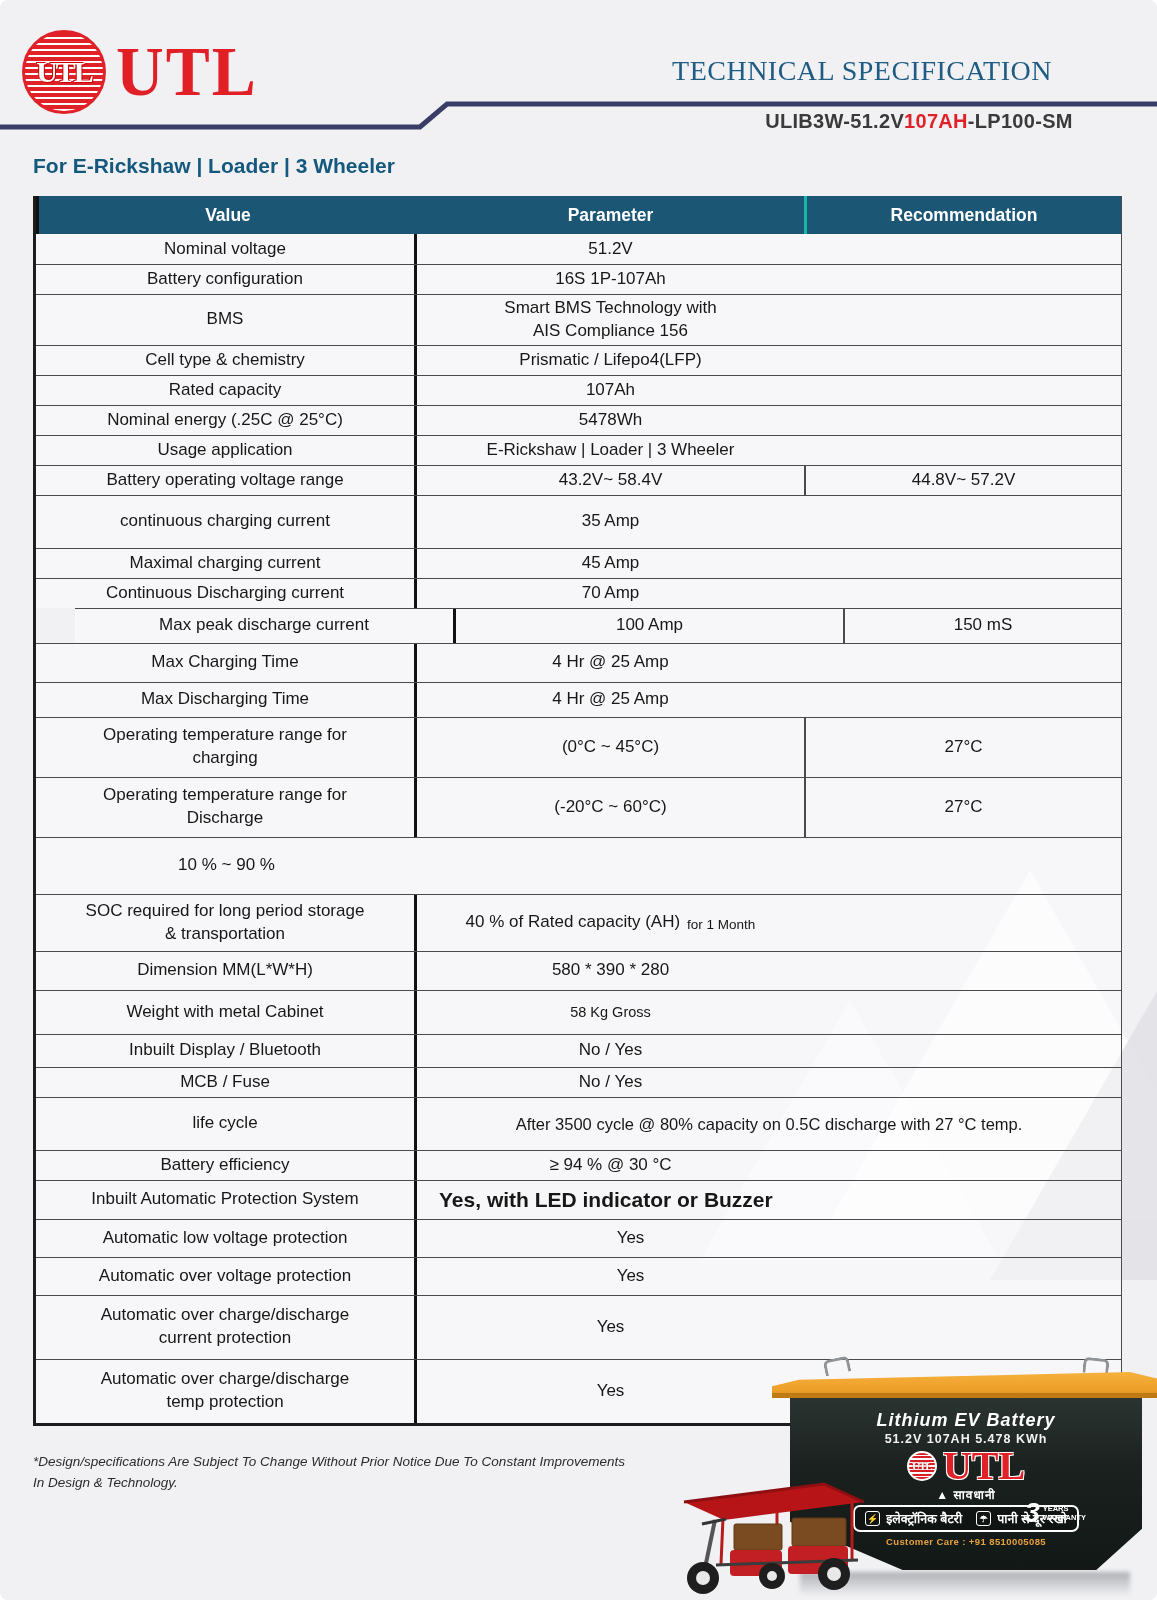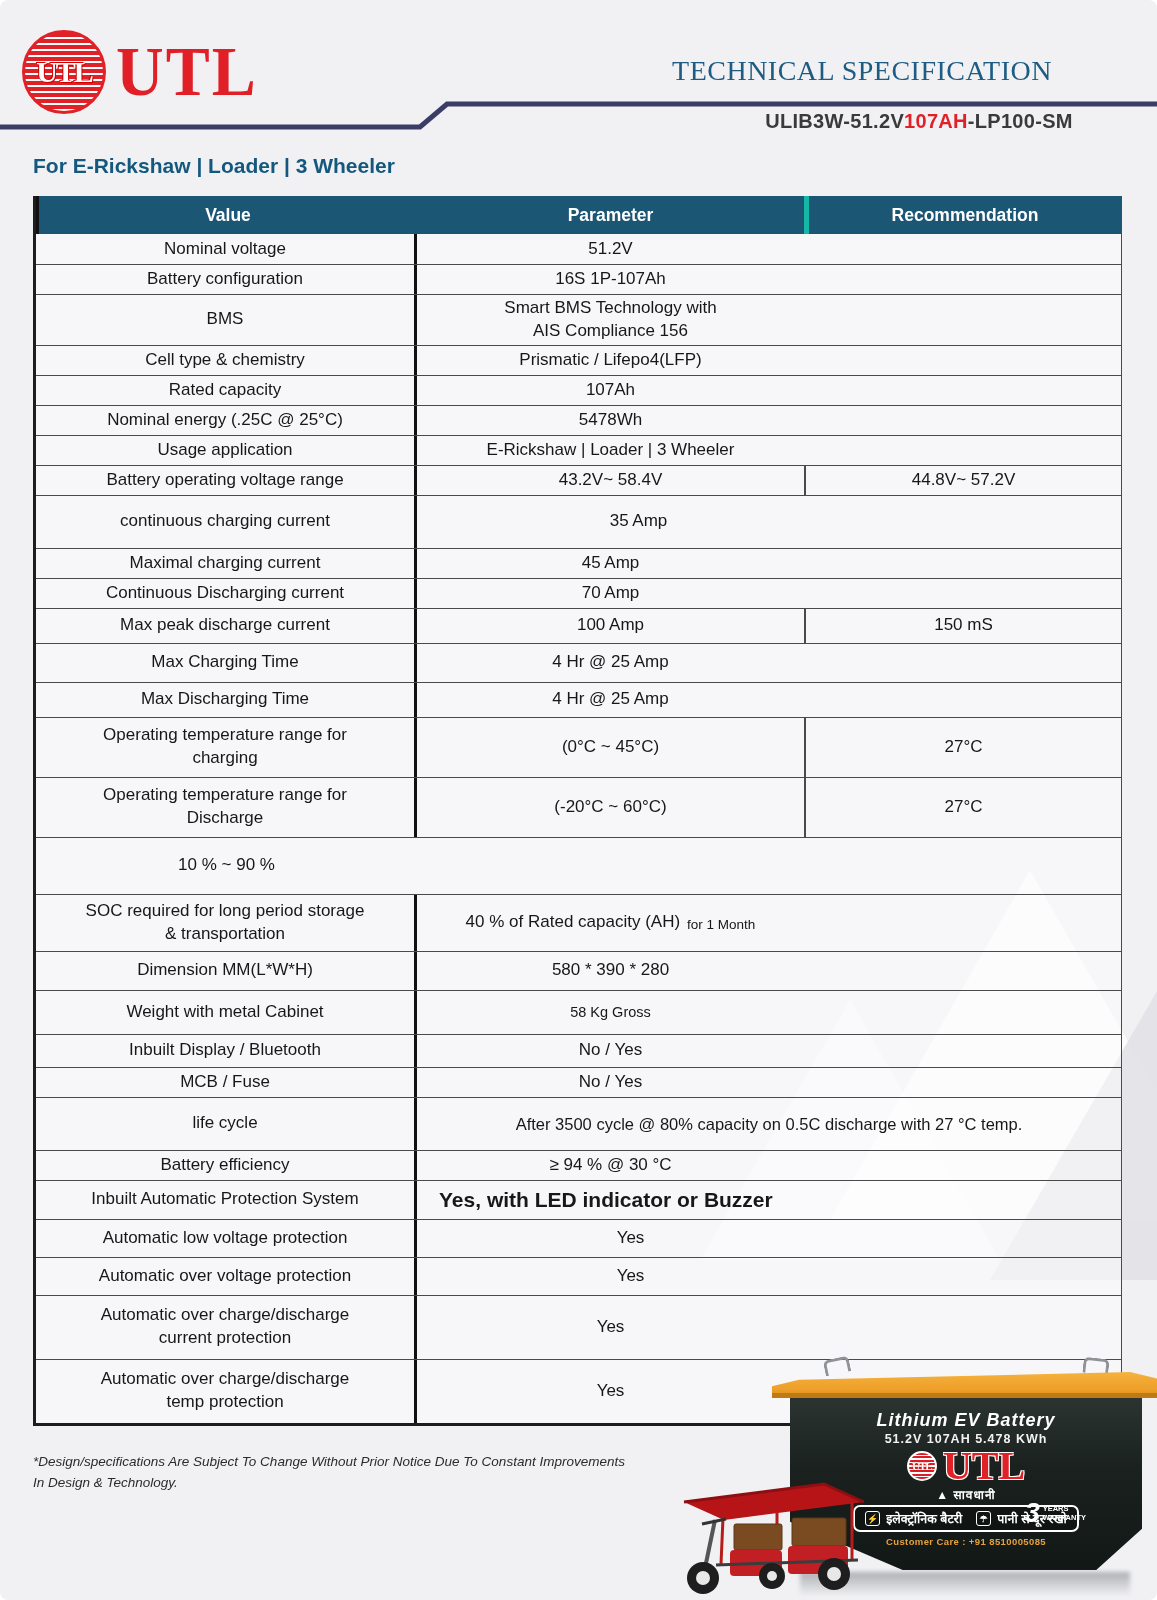--- a/index.html
+++ b/index.html
@@ -32,36 +32,36 @@
   .model-line .hl { color:#e02228; }
 
   .section-title { position:absolute; left:33px; top:154px; font-size:21px; font-weight:bold; color:#14587d; z-index:2; }
 
   
   .spec-table { position:absolute; left:33px; top:196px; width:1089px; z-index:1;
     border-left:3px solid #1d1d1d; border-right:1px solid #4a4a4a; border-bottom:3px solid #1d1d1d; }
   .thead { display:grid; grid-template-columns:381px 387px 1fr; background:#1b5674; height:38px; }
   .th { display:flex; align-items:center; justify-content:center; color:#fff; font-weight:bold; font-size:17.5px; }
   .th-v { border-left:3px solid #111; }
-  .th-r { border-left:5px solid #14b8a6; }
+  .th-r { border-left:3px solid #14b8a6; }
 
   .rows .row { display:grid; grid-template-columns:381px 387px 1fr; min-height:30px;
     background:rgba(252,252,253,.55); border-top:1px solid #4a4a4a; }
   .rows .row:first-child { border-top:none; }
   .cell { display:flex; align-items:center; justify-content:center; text-align:center;
     font-size:17px; color:#171717; white-space:pre-line; line-height:1.35; padding:2px 6px; }
   .cell-p { border-right:3px solid #111; }
   .cell-r { visibility:hidden; }
   .row.has-rec .cell-r { visibility:visible; border-left:2px solid #4a4a4a; }
   .row.span { grid-template-columns:381px 1fr 0px; }
   .vnote { font-size:13.5px; margin-left:7px; position:relative; top:2px; }
 
   .rows .row:nth-child(3)  { min-height:47px; }
-  .rows .row:nth-child(9)  { min-height:53px;gap:28px; }
-  .rows .row:nth-child(12) { min-height:35px; }
+  .rows .row:nth-child(9)  { min-height:53px; }
+  .rows .row:nth-child(12) { min-height:35px;margin-left:39px; }
   .rows .row:nth-child(13) { min-height:39px; }
   .rows .row:nth-child(14) { min-height:35px; }
   .rows .row:nth-child(15),
   .rows .row:nth-child(16) { min-height:60px; }
   .rows .row:nth-child(17),
   .rows .row:nth-child(18) { min-height:57px; }
   .rows .row:nth-child(19) { min-height:39px; }
   .rows .row:nth-child(20) { min-height:44px; }
   .rows .row:nth-child(21) { min-height:33px; }
   .rows .row:nth-child(23) { min-height:53px; }

